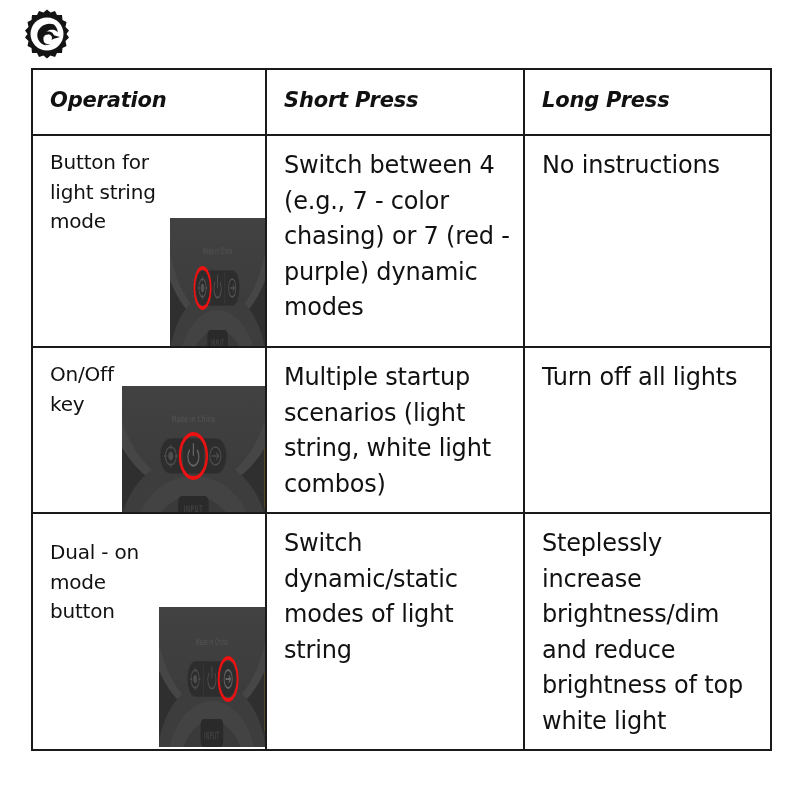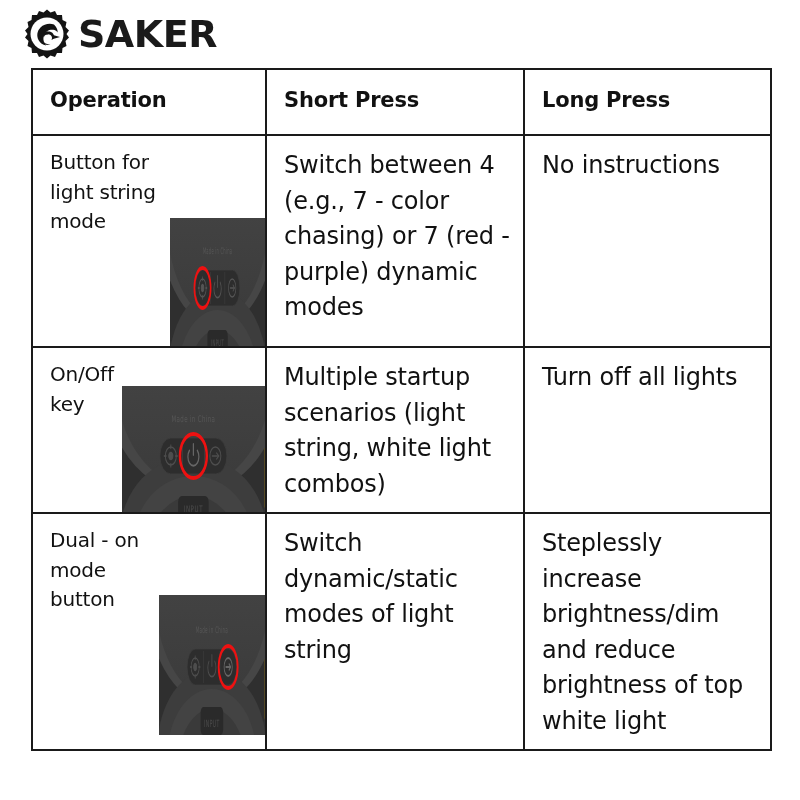--- a/index.html
+++ b/index.html
@@ -80,20 +80,21 @@
   .hdr-cell {
     height: 64px;
     text-align: left;
   }
   .hdr-text {
     font-weight: 700;
     font-size: 21px;
     padding: 18px 0 0 17px;
     display: block;
     letter-spacing: -0.2px;
+    font-style: italic;
   }
 
   .body-text {
     font-size: 24px;
     line-height: 1.48;
     padding: 12px 10px 10px 17px;
     display: block;
     letter-spacing: -0.2px;
   }
   .op-cell { padding: 0; }
@@ -114,21 +115,21 @@
     display: block;
   }
   .photo.h1 { height: 128px; }
   .photo.h2 { height: 126px; }
   .photo.h3 { height: 140px; }
 
   .photo svg { display: block; width: 100%; height: 100%; }
 
   .row1 .op-cell-inner { height: 210px; }
   .row2 .op-cell-inner { height: 164px; }
-  .row3 .op-cell-inner { height: 221px; }
+  .row3 .op-cell-inner { height: 221px; margin-top: 12px; }
   .op-cell-inner { display: flex; }
   .op-cell-inner .photo { margin-top: auto; }
 </style>
 </head>
 <body>
 
 <div class="brand">
   <span class="brand-mark">
     <svg viewBox="0 0 100 100" xmlns="http://www.w3.org/2000/svg">
       <g fill="#141414">
@@ -147,21 +148,20 @@
         <path d="M43 49 C47 45 53 44 58 46 C62 48 64 51 64 55 C64 58 62 61 59 62
                  C61 58 60 54 57 52 C54 50 50 50 47 52 C45 53 44 55 44 57
                  C42 55 42 51 43 49 Z"></path>
         <path d="M62 52 L76 56 L62 60 Z"></path>
         <circle cx="50" cy="48" r="3"></circle>
         <path d="M40 63 C44 68 50 71 57 71 C52 73 45 72 40 68 Z"></path>
       </g>
     </svg>
   </span>
   <span class="brand-word">
-    <span class="brand-a">SAKER</span>
   </span>
 </div>
 
 <table class="spec-table">
   <colgroup>
     <col class="col-op">
       <col class="col-sp">
       <col class="col-lp">
   </colgroup>
   <thead>

